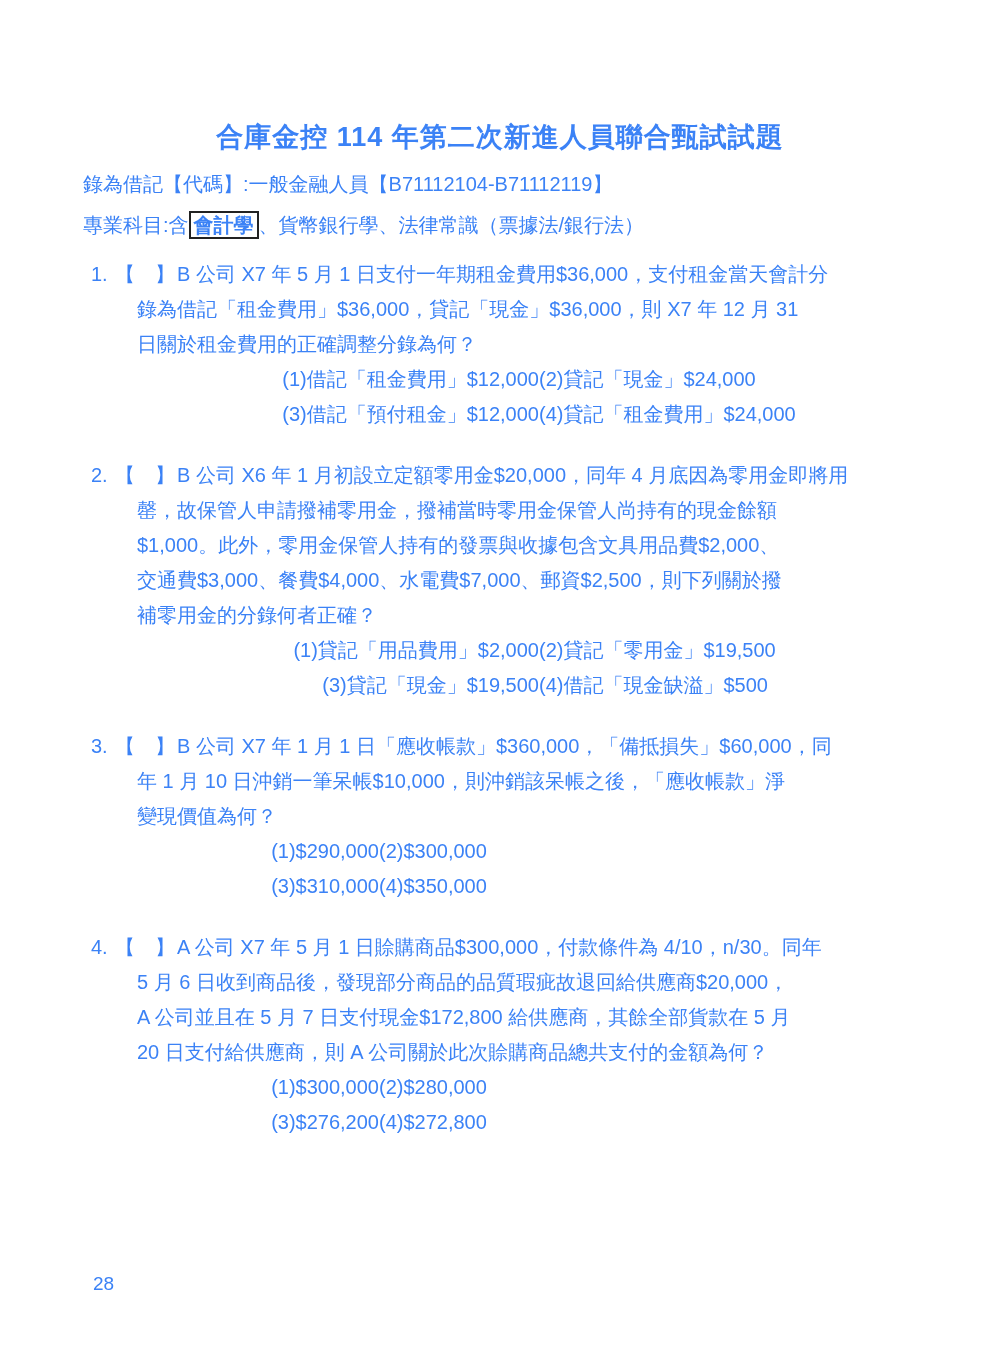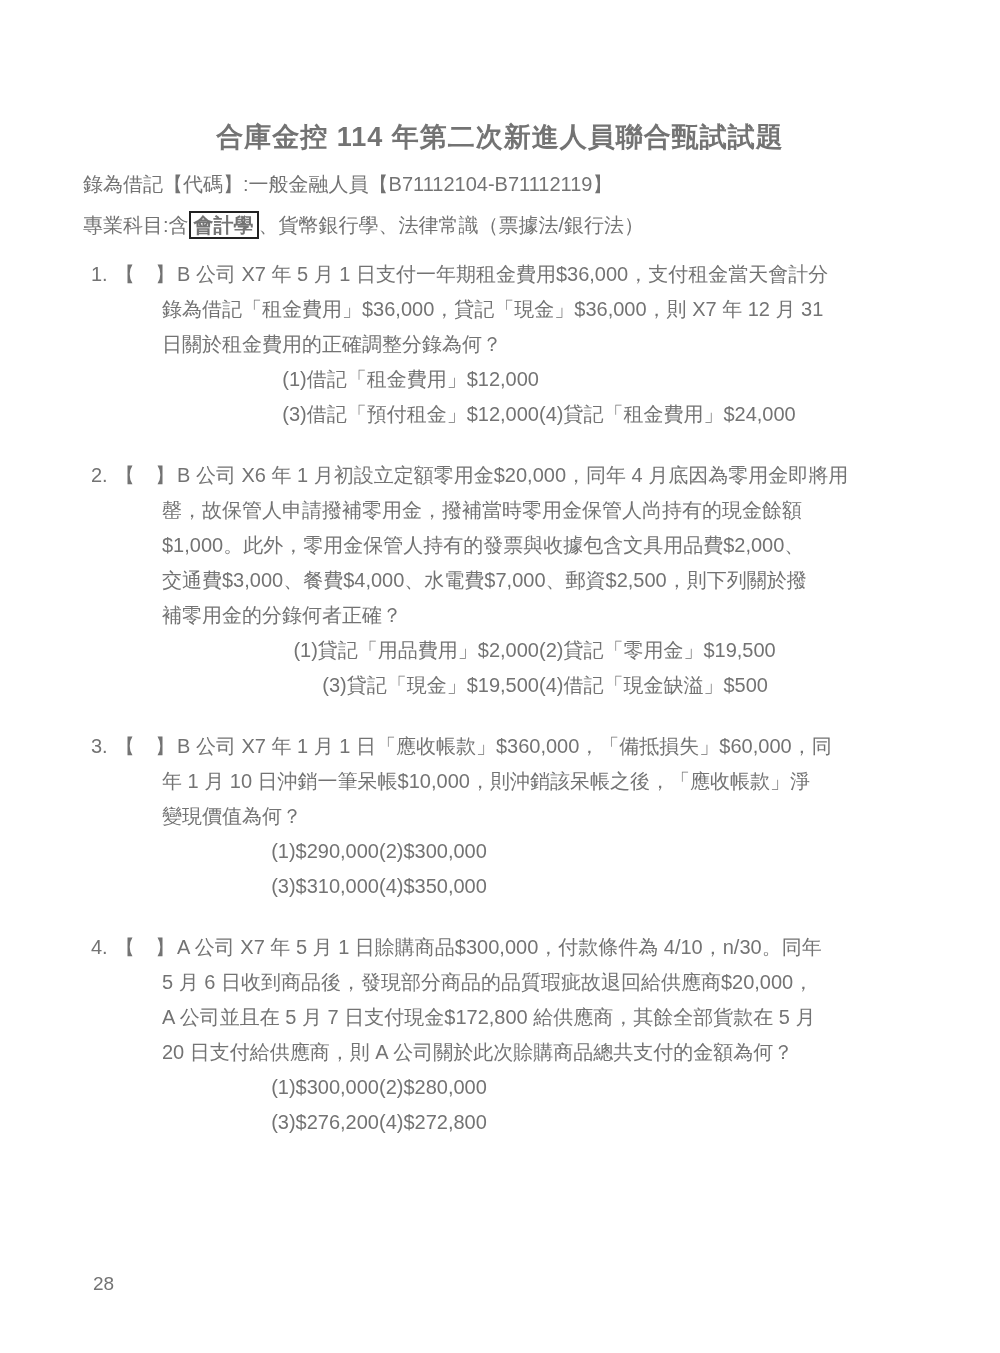--- a/index.html
+++ b/index.html
@@ -1,21 +1,21 @@
 <!DOCTYPE html>
 <html><head>
 <meta charset="utf-8">
 <style>
   html, body { margin: 0; padding: 0; background: #ffffff; }
   .doc-page {
     position: relative;
     width: 1000px;
     height: 1353px;
     background: #ffffff;
-    color: #737373;
+    color: #3b82f6;
     font-family: "Liberation Sans", "DejaVu Sans", sans-serif;
     font-size: 20px;
     overflow: hidden;
   }
   .title {
     padding-top: 118px;
     text-align: center;
     font-size: 27px;
     font-weight: 700;
     line-height: 38px;
@@ -29,21 +29,21 @@
     border: 2px solid #222222;
     padding: 1px 3px;
   }
   .questions { margin-top: 14px; }
   .question { margin: 0 60px 26px 91px; }
   .q-line { line-height: 35px; }
   .q-first { display: flex; align-items: baseline; }
   .q-num { flex: none; width: 24px; }
   .q-bracket { flex: none; width: 62px; }
   .q-firsttext { flex: 1; }
-  .q-cont { margin-left: 71px; }
+  .q-cont { margin-left: 46px; }
   .q-options { margin-left: 86px; }
   .opt-row { display: flex; line-height: 35px; text-align: right; }
   .opt-first { flex: none; }
   .wide .opt-first { width: 362px; }
   .narrow .opt-first { width: 202px; }
   .page-number {
     position: absolute;
     left: 93px;
     bottom: 58px;
     font-size: 19px;
@@ -67,20 +67,21 @@
       <div class="q-line q-first">
         <span class="q-num">1.</span>
         <span class="q-bracket">【　】</span>
         <span class="q-firsttext">B 公司 X7 年 5 月 1 日支付一年期租金費用$36,000，支付租金當天會計分</span>
       </div>
       <div class="q-line q-cont">錄為借記「租金費用」$36,000，貸記「現金」$36,000，則 X7 年 12 月 31</div>
       <div class="q-line q-cont">日關於租金費用的正確調整分錄為何？</div>
       <div class="q-options wide">
         <div class="opt-row">
           <span class="opt-first">(1)借記「租金費用」$12,000</span>
+          <span>(2)貸記「現金」$24,000</span>
         </div>
         <div class="opt-row">
           <span class="opt-first">(3)借記「預付租金」$12,000</span>
           <span>(4)貸記「租金費用」$24,000</span>
         </div>
       </div>
     </div>
 
     <div class="question">
       <div class="q-line q-first">

